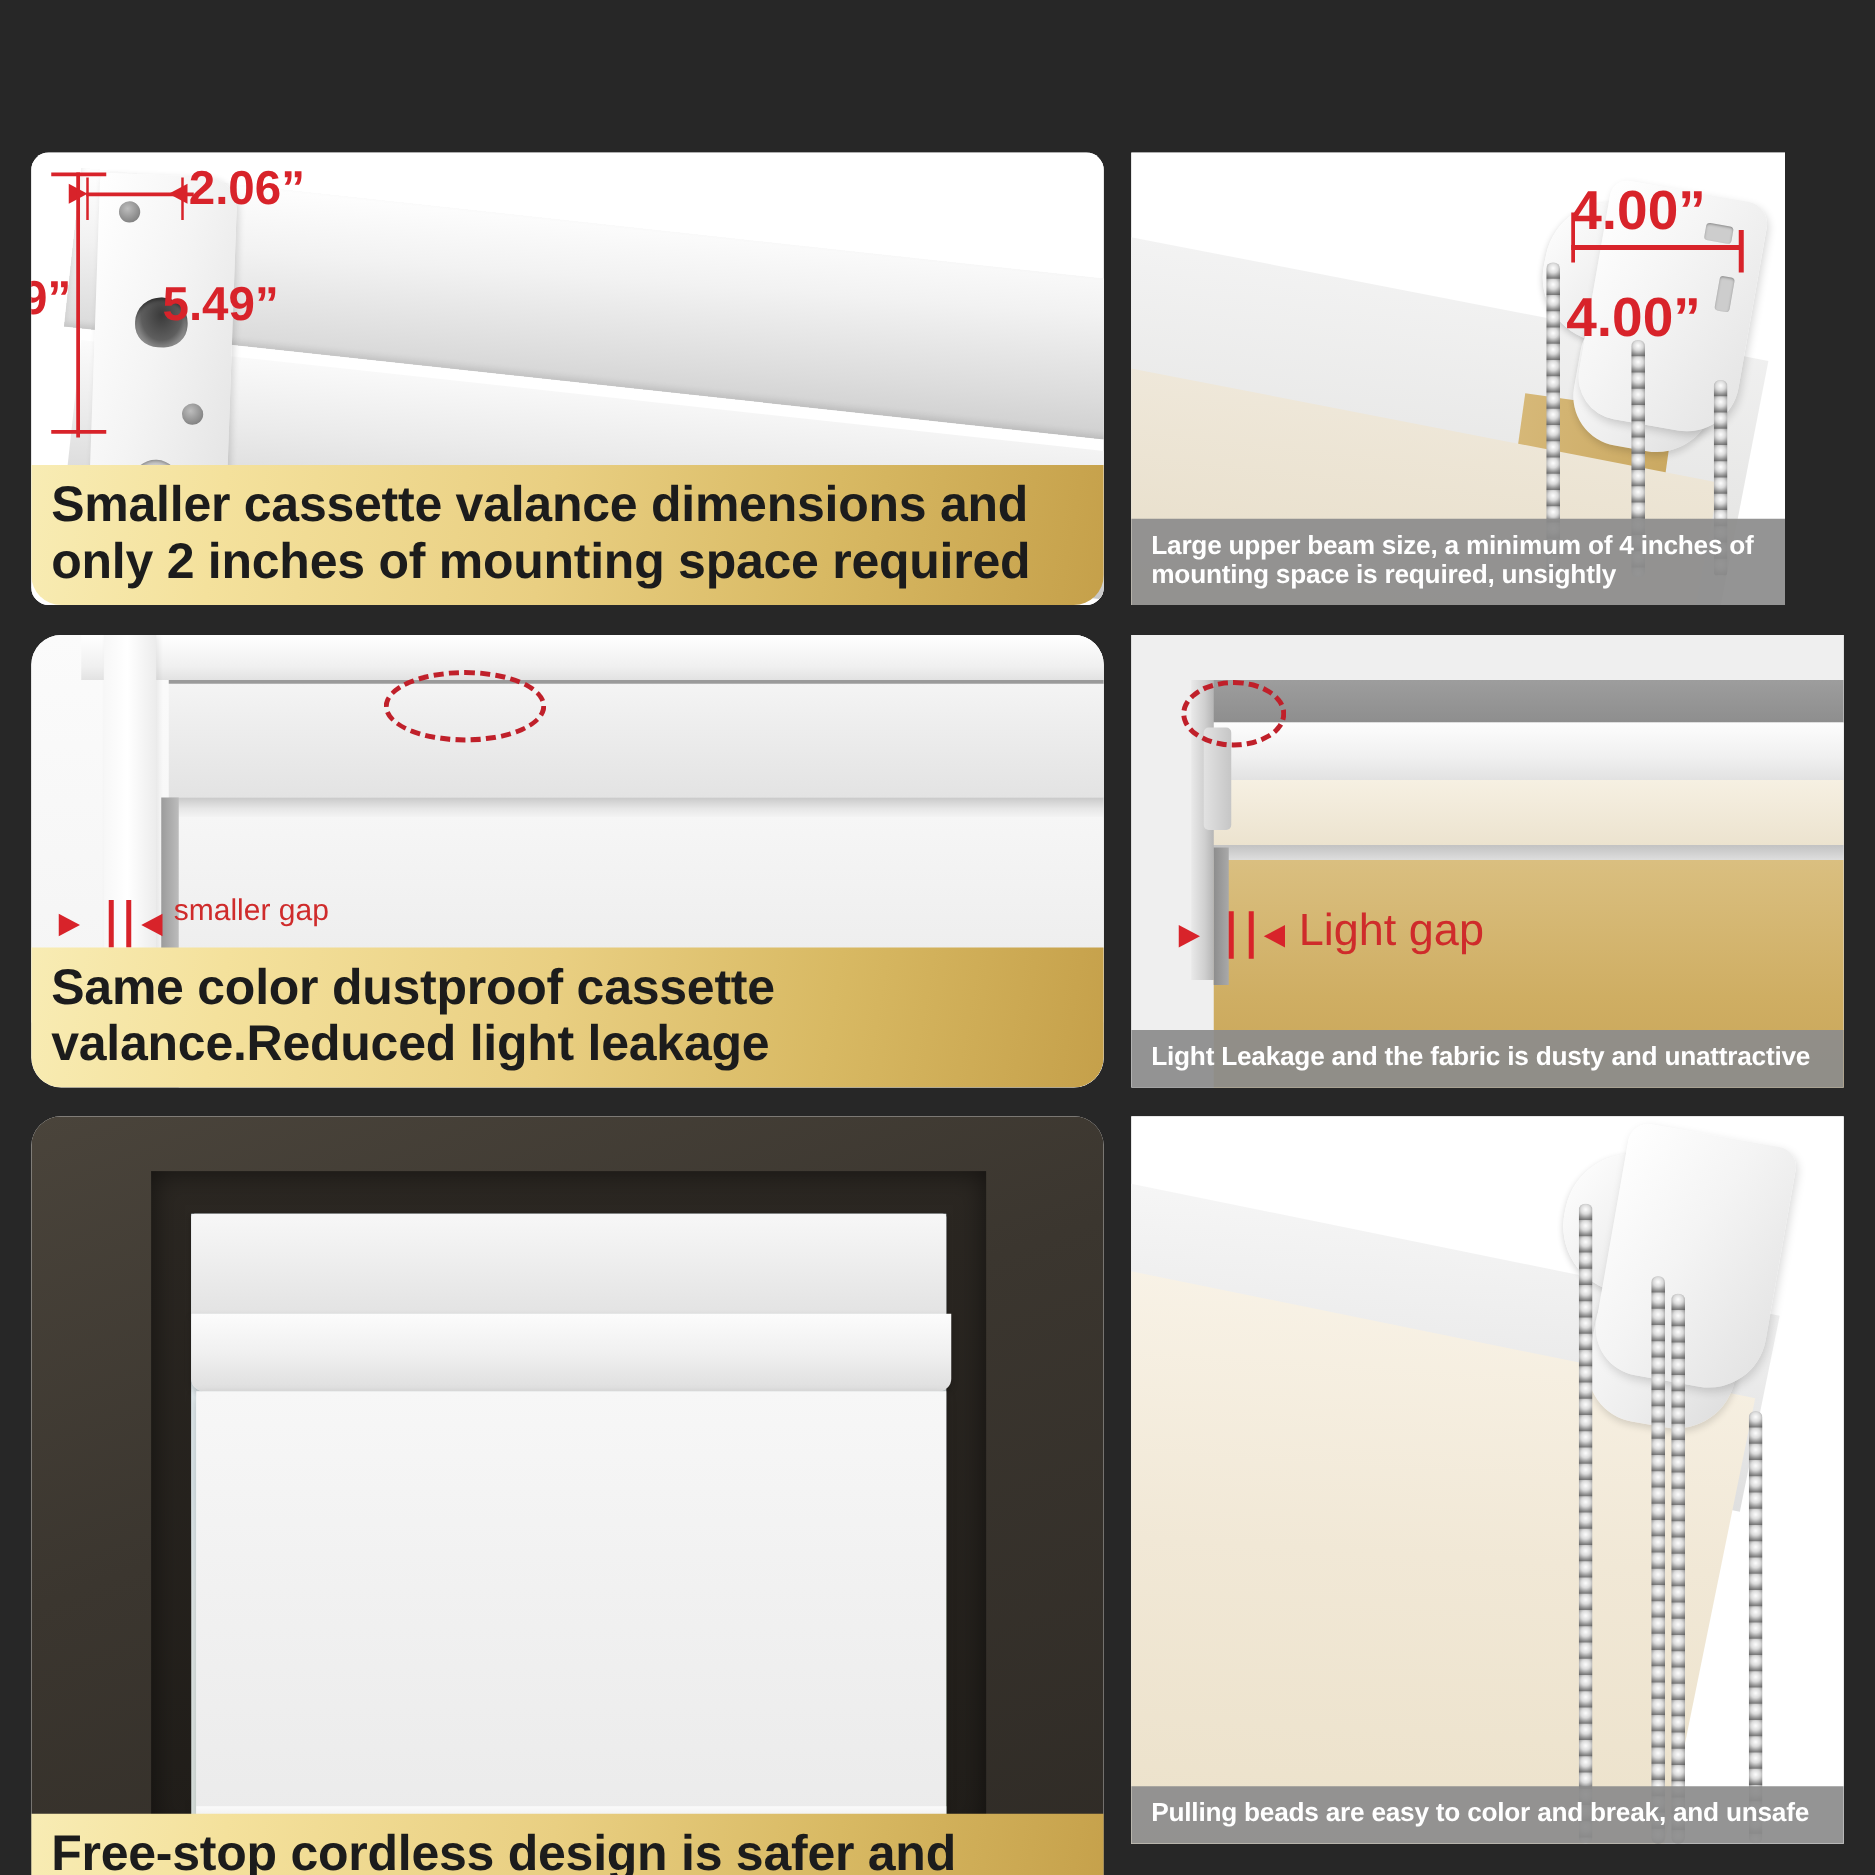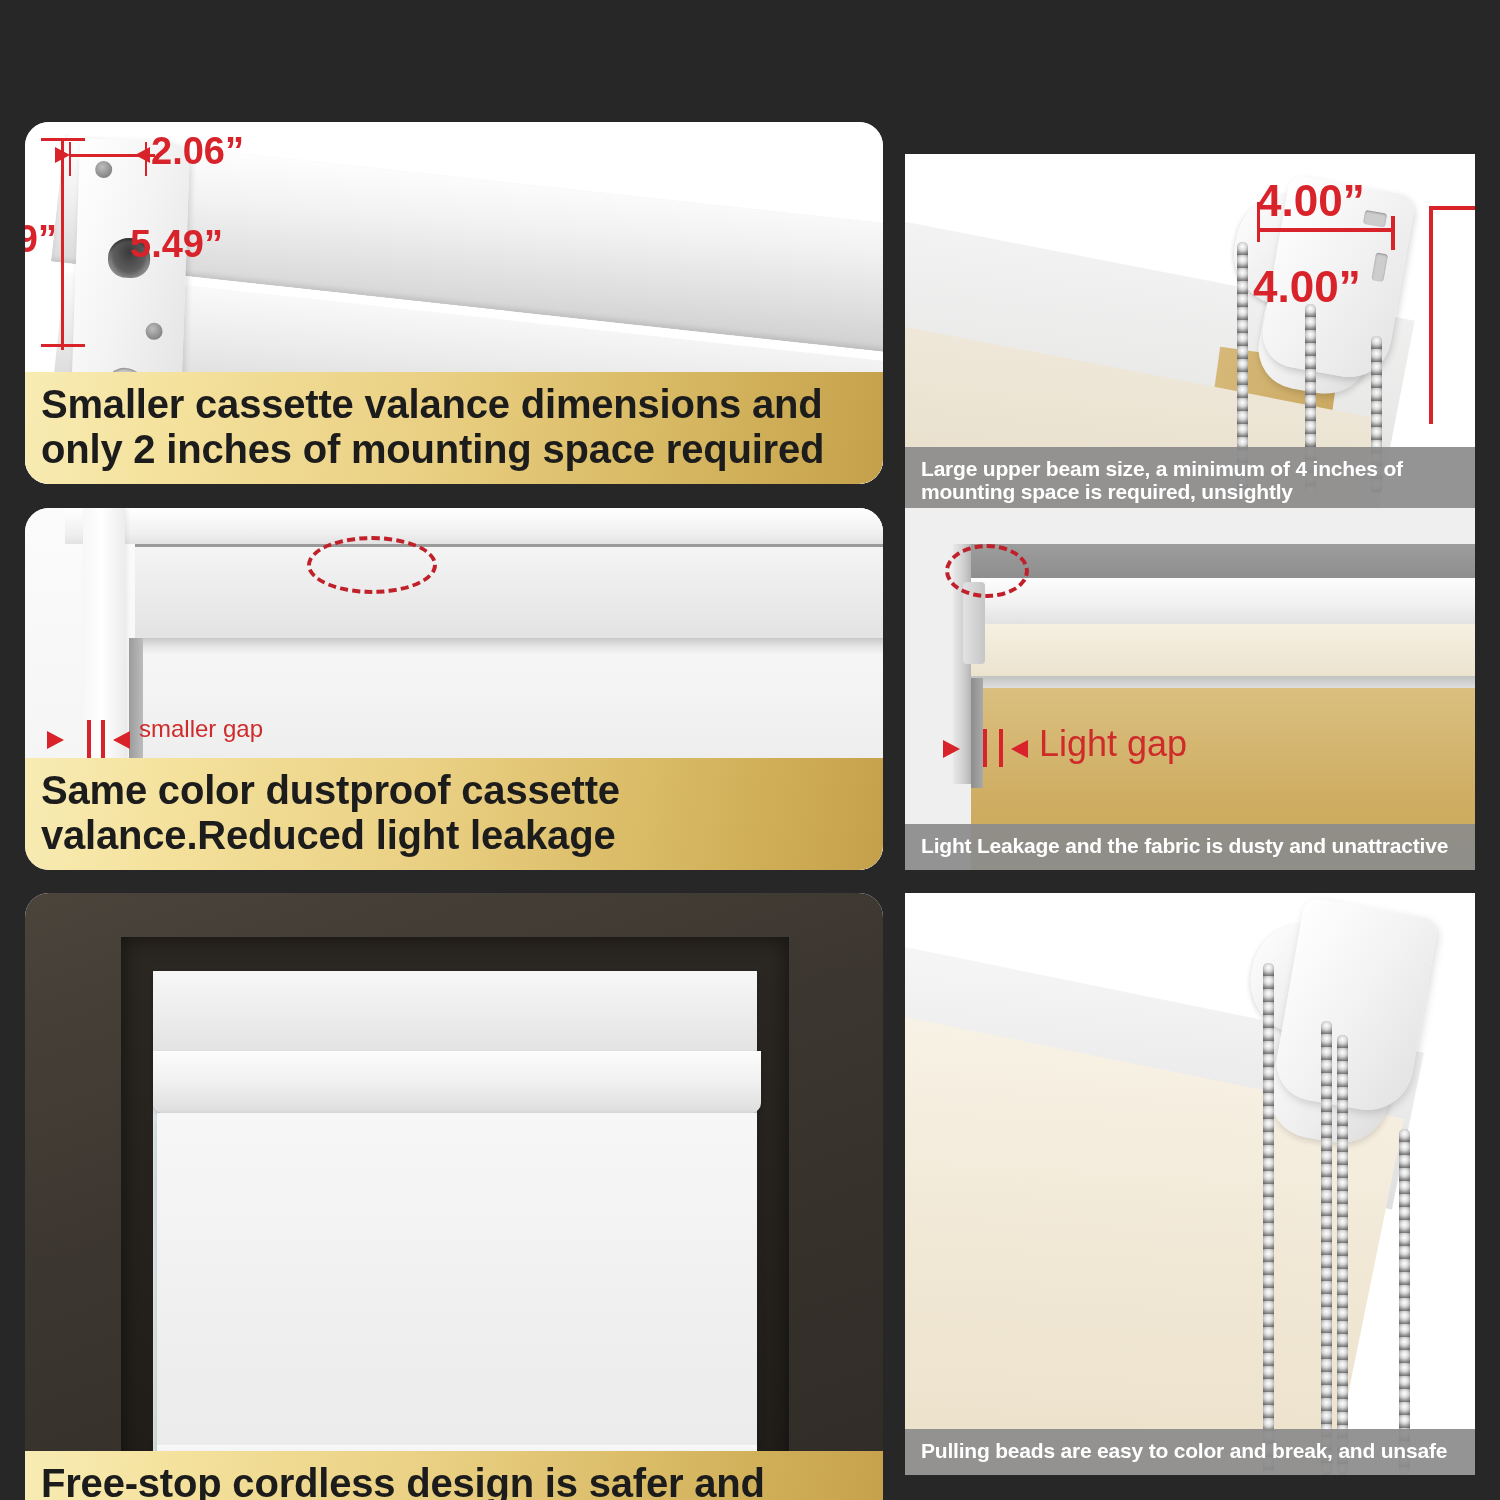--- a/index.html
+++ b/index.html
@@ -123,21 +123,21 @@
   .chain {
     position: absolute;
     width: 11px;
     background-image: radial-gradient(circle at 50% 35%, #ffffff 0%, #dadada 38%, #8d8d8d 72%, #5d5d5d 100%);
     background-size: 11px 13px;
     background-repeat: repeat-y;
     border-radius: 5px;
   }
 
   
-  #p1 { left: 25px; top: 122px; width: 858px; height: 362px; }
+  #p1 { left: 25px; top: 122px; width: 858px; height: 362px; border-radius: 14px; }
   #p1 .valance-top {
     position: absolute;
     left: 40px; top: 12px; width: 880px; height: 128px;
     background: linear-gradient(178deg, #ffffff 0%, #f2f2f2 36%, #dcdcdc 78%, #cfcfcf 100%);
     transform: rotate(6.2deg);
     transform-origin: left top;
     box-shadow: inset 0 -3px 5px rgba(0,0,0,0.10);
   }
   #p1 .valance-bot {
     position: absolute;
@@ -166,21 +166,21 @@
     background: radial-gradient(ellipse at 50% 60%, #e8e8e8 0%, #cacaca 60%, #9e9e9e 100%);
     border-radius: 50%;
     box-shadow: inset 0 1px 3px rgba(0,0,0,0.30);
   }
   #p1 .screw {
     position: absolute; width: 17px; height: 17px; border-radius: 50%;
     background: radial-gradient(circle at 40% 35%, #bdbdbd 0%, #8e8e8e 60%, #6f6f6f 100%);
   }
 
   
-  #p2 { left: 905px; top: 122px; width: 570px; height: 362px; margin-top: 32px; }
+  #p2 { left: 905px; top: 122px; width: 523px; height: 362px; }
   #p2 .fabric {
     position: absolute;
     left: -40px; top: 60px; width: 560px; height: 330px;
     background: linear-gradient(175deg, #f3f3f3 0%, #e7e7e6 45%, #ded9d0 100%);
     transform: rotate(11deg);
     transform-origin: left top;
   }
   #p2 .fabric2 {
     position: absolute;
     left: -40px; top: 165px; width: 520px; height: 300px;

